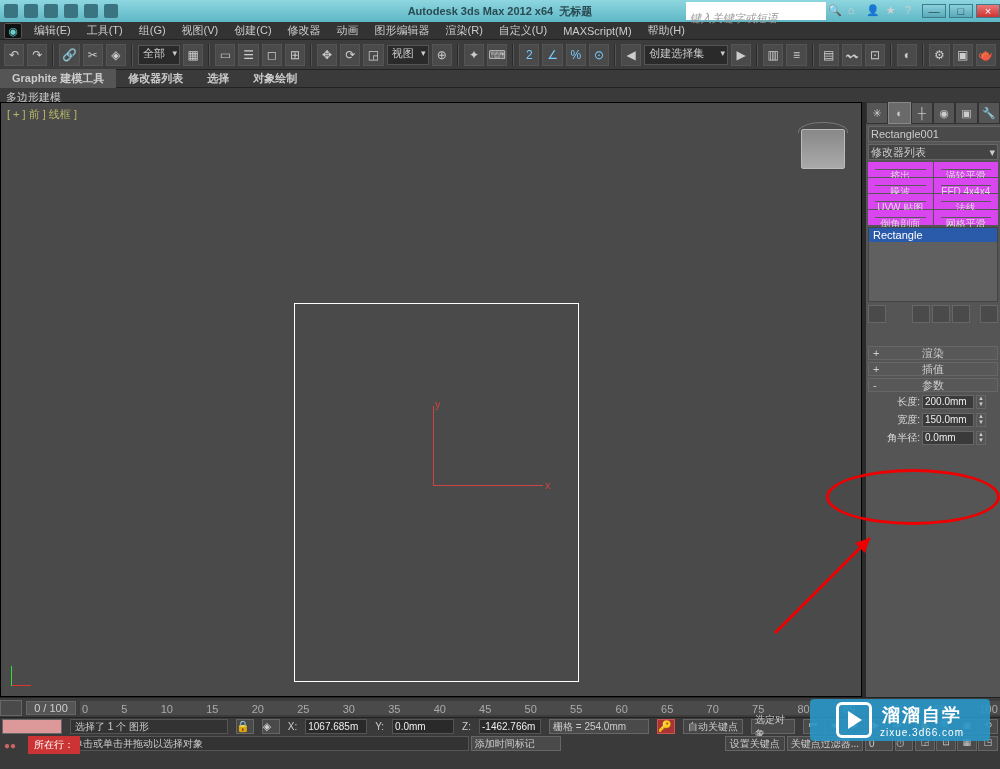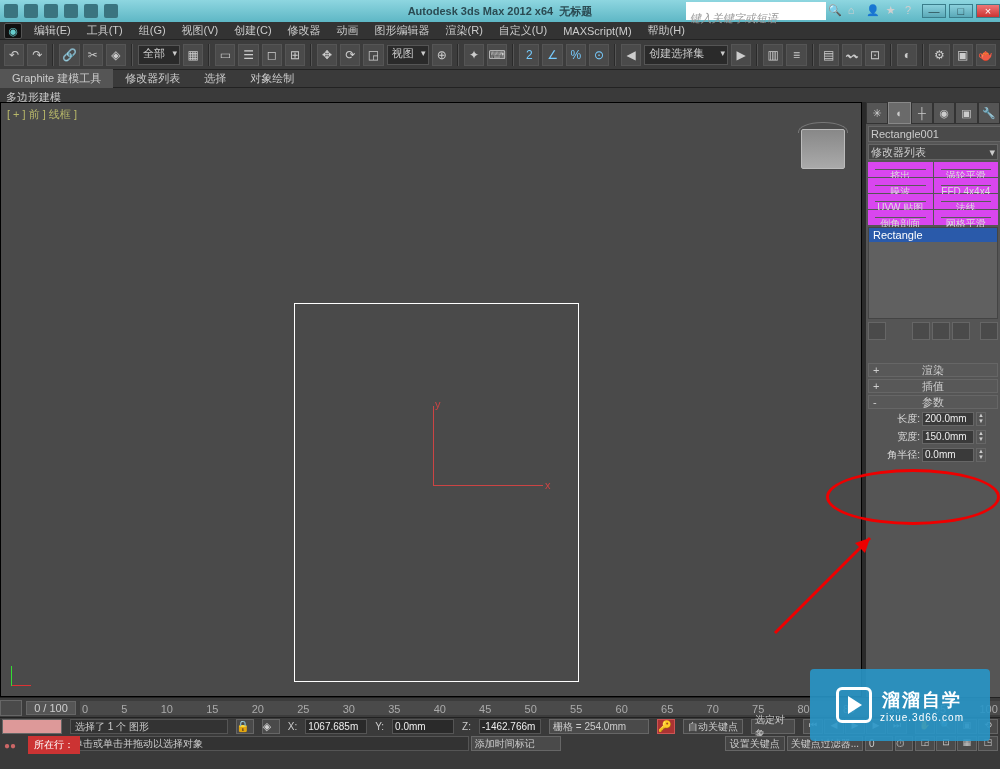--- a/index.html
+++ b/index.html
@@ -23,21 +23,21 @@
 
 
 .toolbar { height: 30px; background: #3c3c3c; display: flex; align-items: center; gap: 3px; padding: 2px 4px; border-bottom: 1px solid #222; }
 .tb-btn { width: 22px; height: 22px; background: #4a4a4a; border: 1px solid #555; display:flex; align-items:center; justify-content:center; color:#ccc; font-size:12px;}
 .tb-sep { width: 2px; height: 22px; border-left: 1px solid #2a2a2a; border-right: 1px solid #555; margin: 0 2px; }
 .tb-combo { height: 20px; background: #2a2a2a; border: 1px solid #555; padding: 0 14px 0 4px; color: #ccc; position: relative; white-space:nowrap;}
 .tb-combo::after { content: "▾"; position: absolute; right: 2px; top: 2px; font-size: 9px; }
 
 
 .ribbon { height: 18px; background: #3a3a3a; display: flex; align-items: center; border-bottom: 1px solid #222; }
-.ribbon .tab { padding: 2px 12px; color: #ccc; }
+.ribbon .tab { padding: 2px 12px; color: #ccc; font-weight: bold; }
 .ribbon .tab.active { background: #555; }
 .ribbon2 { height: 18px; background: #3a3a3a; padding: 2px 6px; color: #ccc; border-bottom: 1px solid #222; }
 
 
 .main { position: absolute; top: 102px; left: 0; right: 0; bottom: 72px; display: flex; }
 .viewport { flex: 1; background: #4a4a4a; position: relative; border: 1px solid #000; }
 .viewport .vp-label { position: absolute; top: 4px; left: 6px; color: #b8b86a; }
 .viewport .rect-shape { position: absolute; top: 200px; left: 293px; width: 285px; height: 379px; border: 1px solid #fff; }
 .viewport .axis-y { position: absolute; top: 303px; left: 432px; width: 1px; height: 79px; background: #c44; }
 .viewport .axis-x { position: absolute; top: 382px; left: 432px; width: 110px; height: 1px; background: #c44; }
@@ -55,21 +55,21 @@
 .cmd-panel { width: 134px; background: #555; display: flex; flex-direction: column; }
 .cmd-tabs { height: 22px; background: #444; display: flex; }
 .cmd-tabs .ct { flex:1; border:1px solid #333; background:#555; display:flex; align-items:center; justify-content:center; color:#ccc;}
 .cmd-tabs .ct.active { background:#6a6a6a; border-color:#888;}
 .obj-name { height: 16px; margin: 2px; display:flex;}
 .obj-name input { flex:1; height: 16px; background: #4a4a4a; border: 1px solid #666; color: #ccc; padding:0 2px;}
 .mod-list-dd { height: 16px; margin: 0 2px 2px; background: #444; border: 1px solid #666; color: #ccc; padding:0 2px; position:relative;}
 .mod-list-dd::after { content:"▾"; position:absolute; right:2px; top:1px;}
 .mod-btns { display: grid; grid-template-columns: 1fr 1fr; gap: 1px; margin: 0 2px 2px; }
 .mod-btns div { height: 15px; background: #5a5a5a; border: 7px solid #d946ef; text-align: center; font-size: 10px; color: #ddd; line-height:13px;}
-.stack-box { height: 92px; margin: 0 2px 2px; background: #606060; border: 1px solid #444; }
+.stack-box { height: 75px; margin: 0 2px 2px; background: #606060; border: 1px solid #444; }
 .stack-box .sel { background: #2a5aaa; color: #fff; padding: 1px 4px; }
 .stack-bar { height: 20px; margin: 0 2px 4px; display:flex; align-items:center; gap:2px;}
 .stack-bar .sb { width:18px; height:18px; background:#4a4a4a; border:1px solid #666;}
 .rollup { margin: 0 2px 2px; }
 .rollup-hdr { height: 14px; background: #585858; text-align: center; border: 1px solid #666; font-size:10px; position:relative; line-height:12px;}
 .rollup-hdr .plus { position:absolute; left:4px; top:0;}
 .param-row { display:flex; align-items:center; justify-content:flex-end; height: 17px; gap:2px; margin:1px 12px;}
 .param-row .lbl { color:#ddd; font-size:10px;}
 .param-row .spinner { width: 52px; height: 14px; background: #3a3a3a; border: 1px solid #666; color: #eee; font-size:10px; padding:0 2px; }
 .param-row .sp-btns { width: 10px; height: 14px; background: #555; border: 1px solid #666; display:flex; flex-direction:column;}
@@ -95,21 +95,21 @@
 .coord-val { width:62px; height:15px; background:#2a2a2a; border:1px solid #555; color:#eee; font-size:10px; padding:0 2px;}
 .key-btn { background:#a33 !important; border-color:#c55 !important;}
 .auto-key { height:15px; background:#444; border:1px solid #666; padding:0 4px; font-size:10px; color:#ccc;}
 .nav-cluster { display:flex; gap:1px;}
 .nav-cluster .nb { width:20px; height:15px; background:#4a4a4a; border:1px solid #666; text-align:center; font-size:9px; color:#ccc;}
 
 .current-row { position:absolute; bottom:16px; left:0; height:16px; display:flex; align-items:center; }
 .current-row .tag { background:#c33; color:#fff; padding:2px 6px; font-size:10px; margin-left:12px;}
 
 
-.watermark { position:absolute; right:10px; bottom:28px; width:180px; height:72px; background:rgba(40,150,200,0.9); border-radius:4px; display:flex; align-items:center; justify-content:center; gap:8px; z-index:100;}
+.watermark { position:absolute; right:10px; bottom:28px; width:180px; height:42px; background:rgba(40,150,200,0.9); border-radius:4px; display:flex; align-items:center; justify-content:center; gap:8px; z-index:100;}
 .watermark .play { width:36px; height:36px; border:3px solid #fff; border-radius:6px; display:flex; align-items:center; justify-content:center;}
 .watermark .play::before { content:""; border-left:14px solid #fff; border-top:9px solid transparent; border-bottom:9px solid transparent; margin-left:3px;}
 .watermark .txt { color:#fff; text-align:center;}
 .watermark .big { font-size:18px; font-weight:bold; letter-spacing:2px;}
 .watermark .sm { font-size:10px; letter-spacing:1px;}
 </style>
 </head>
 <body>
 
 <div class="titlebar">

